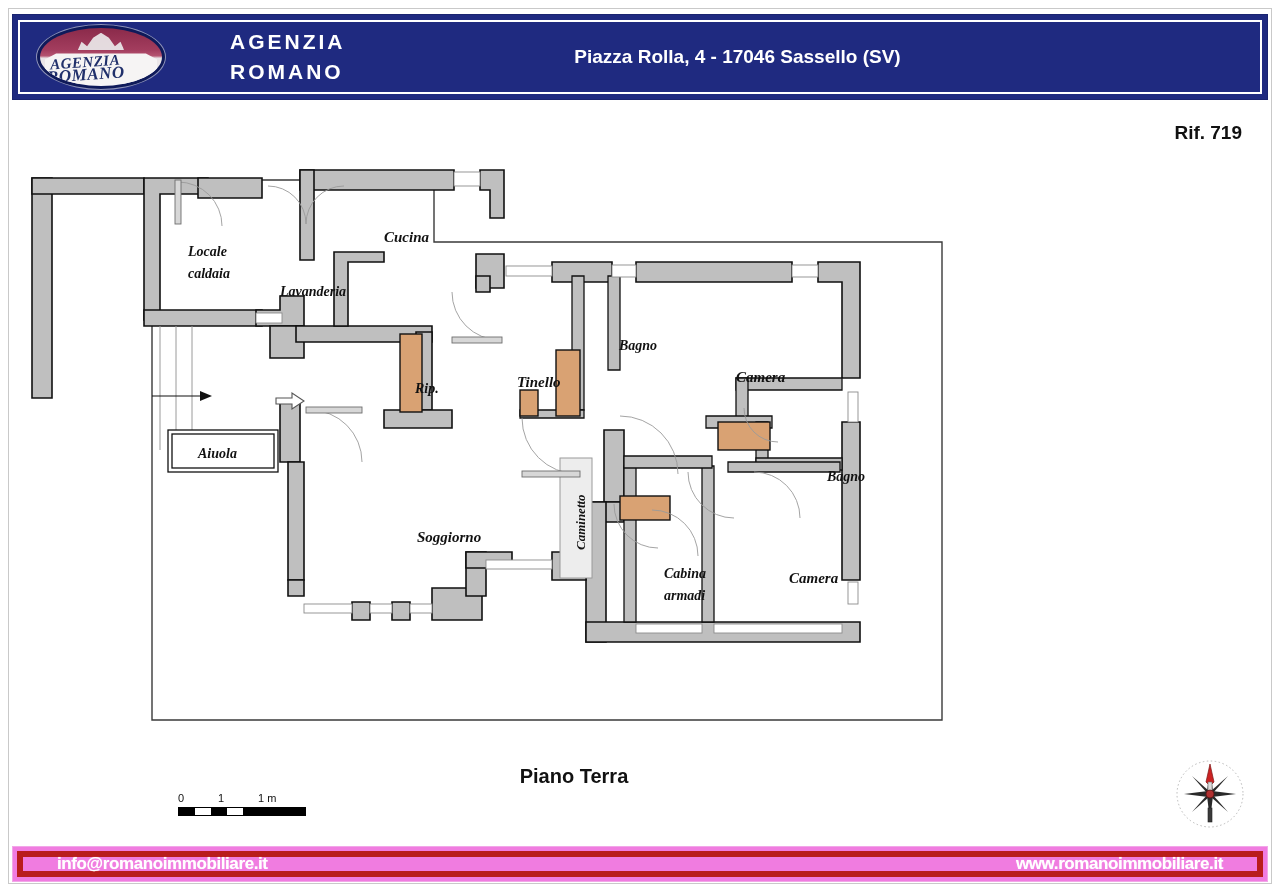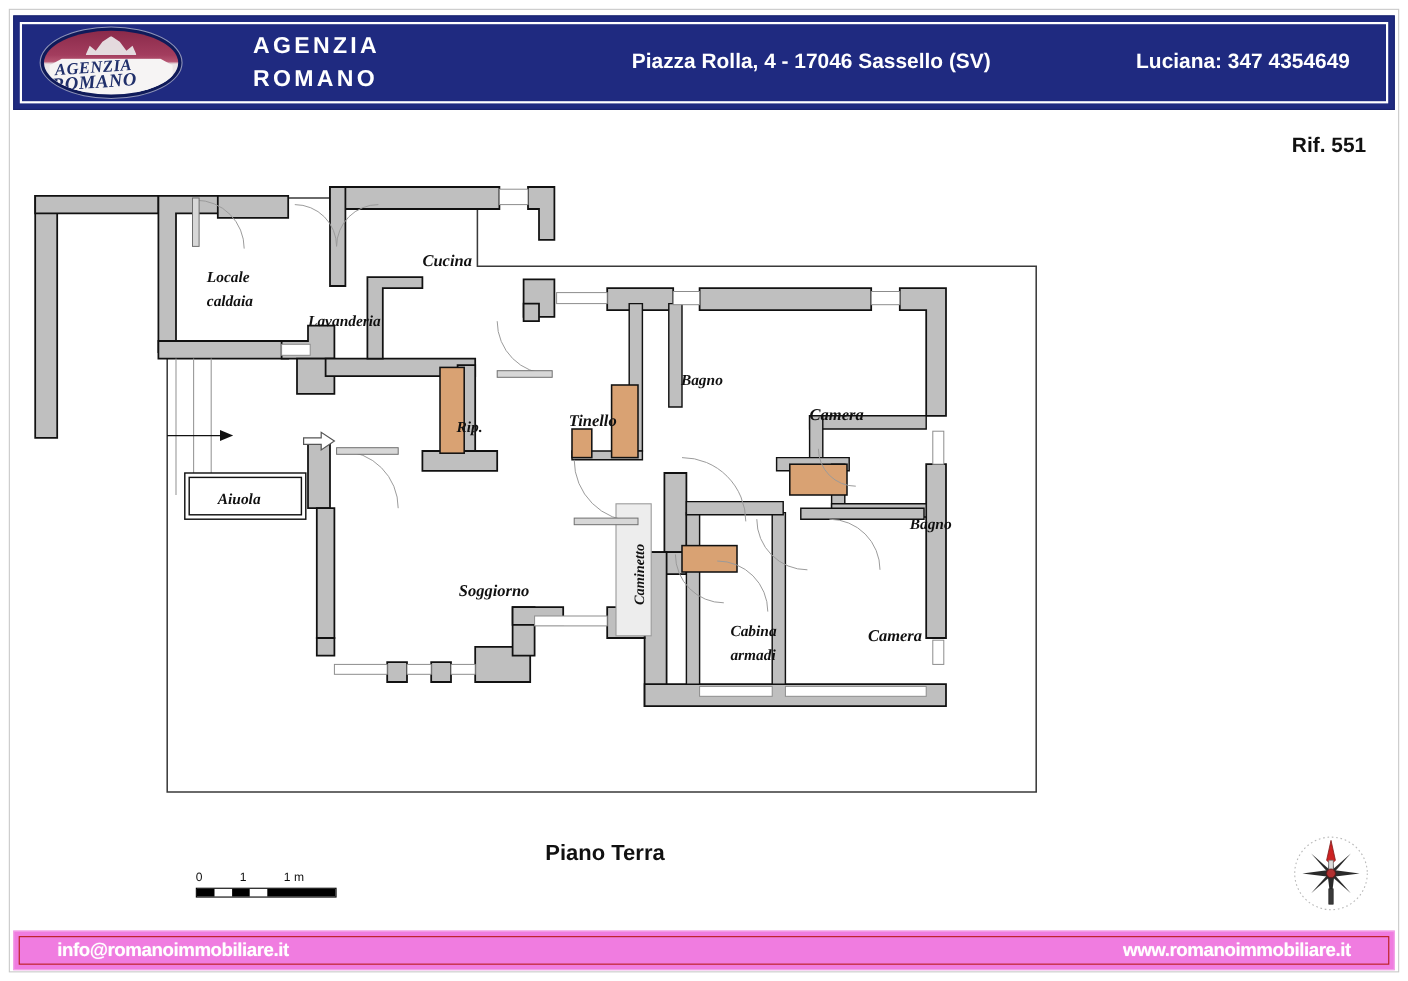--- a/index.html
+++ b/index.html
@@ -82,21 +82,21 @@
 
   
   #plan{
     position:absolute;left:12px;top:110px;width:1256px;height:660px;
   }
   #plan svg{display:block;width:100%;height:100%;}
 
   
   #caption{
     position:absolute;left:0;top:765px;width:1100px;text-align:center;
-    font-size:20px;font-weight:bold;color:#111;
+    font-size:20px;font-weight:bold;color:#111;padding-left:24px;
   }
   #scalebar{position:absolute;left:178px;top:792px;width:140px;}
   #scalebar .labels{position:relative;height:14px;font-size:11px;color:#111;}
   #scalebar .labels span{position:absolute;top:0;}
   #scalebar .lb0{left:0px;}
   #scalebar .lb1{left:40px;}
   #scalebar .lb2{left:80px;}
   #scalebar .bar{
     position:relative;height:9px;width:128px;border:1px solid #000;box-sizing:border-box;
     background:#fff;margin-top:1px;
@@ -107,21 +107,21 @@
   #compass{position:absolute;right:28px;top:752px;width:84px;height:84px;}
   #compass svg{display:block;}
 
   
   #footer{
     position:absolute;left:12px;top:846px;width:1256px;height:36px;
     background:#f07ce0;border:1px solid #f2a6e8;box-sizing:border-box;
   }
   #footer-inner{
     position:absolute;left:4px;top:4px;right:4px;bottom:4px;
-    border:1px solid #b91c1c;box-sizing:border-box;
+    border:6px solid #b91c1c;box-sizing:border-box;
     display:flex;align-items:center;justify-content:space-between;
     padding:0 34px;
   }
   #footer-inner div{
     color:#ffffff;font-weight:bold;font-size:17px;
     font-family:"Liberation Sans", sans-serif;
     letter-spacing:-.4px;
     text-shadow:0 0 1px rgba(255,255,255,.6);
   }
 
@@ -164,27 +164,26 @@
       <div class="hdr-col" id="hdr-agency">
         <div class="line">AGENZIA</div>
         <div class="line">ROMANO</div>
       </div>
 
       <div class="hdr-col" id="hdr-address">
         <div class="line">Piazza Rolla, 4 - 17046 Sassello (SV)</div>
       </div>
 
       <div class="hdr-col" id="hdr-contacts">
-        <div class="line">Luciana: 347 4354649</div>
       </div>
 
     </div>
   </div>
 
-  <div id="ref">Rif. 551</div>
+  <div id="ref">Rif. 719</div>
 
   <div id="plan">
     <svg viewBox="0 0 1256 660" preserveAspectRatio="none">
 
       <g>
         <path class="lot" d="M 140 70 L 140 610 L 930 610 L 930 132 L 422 132 L 422 70 Z"></path>
       </g>
 
       <g>
 

